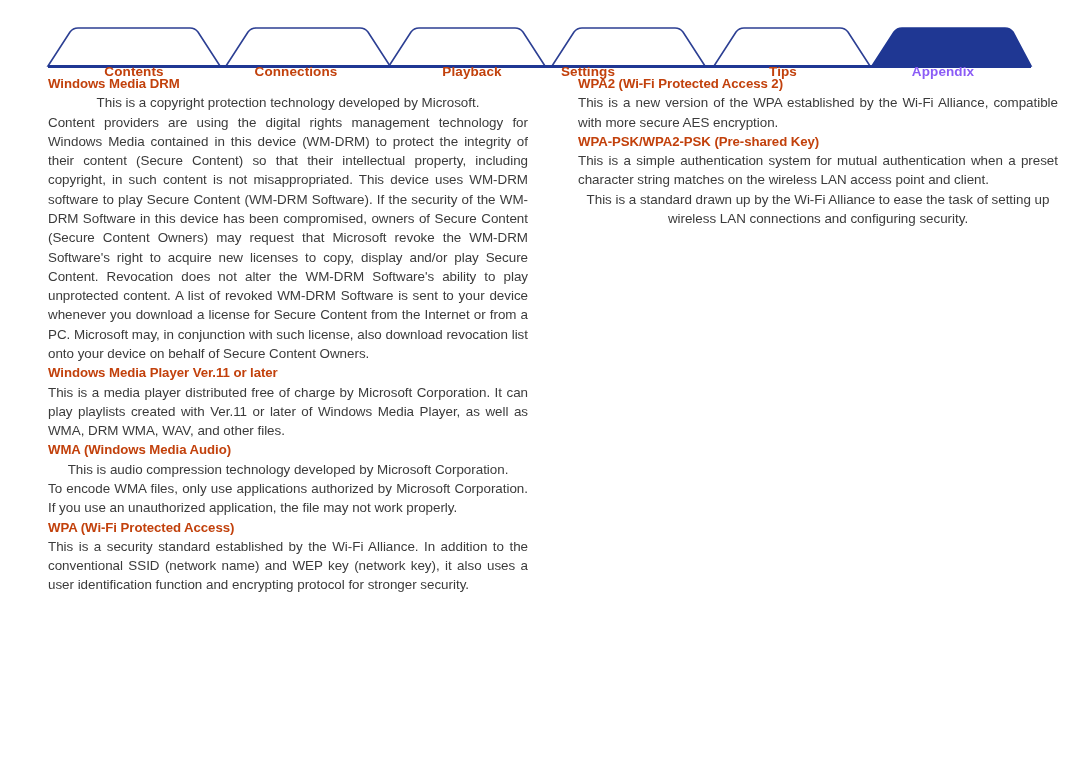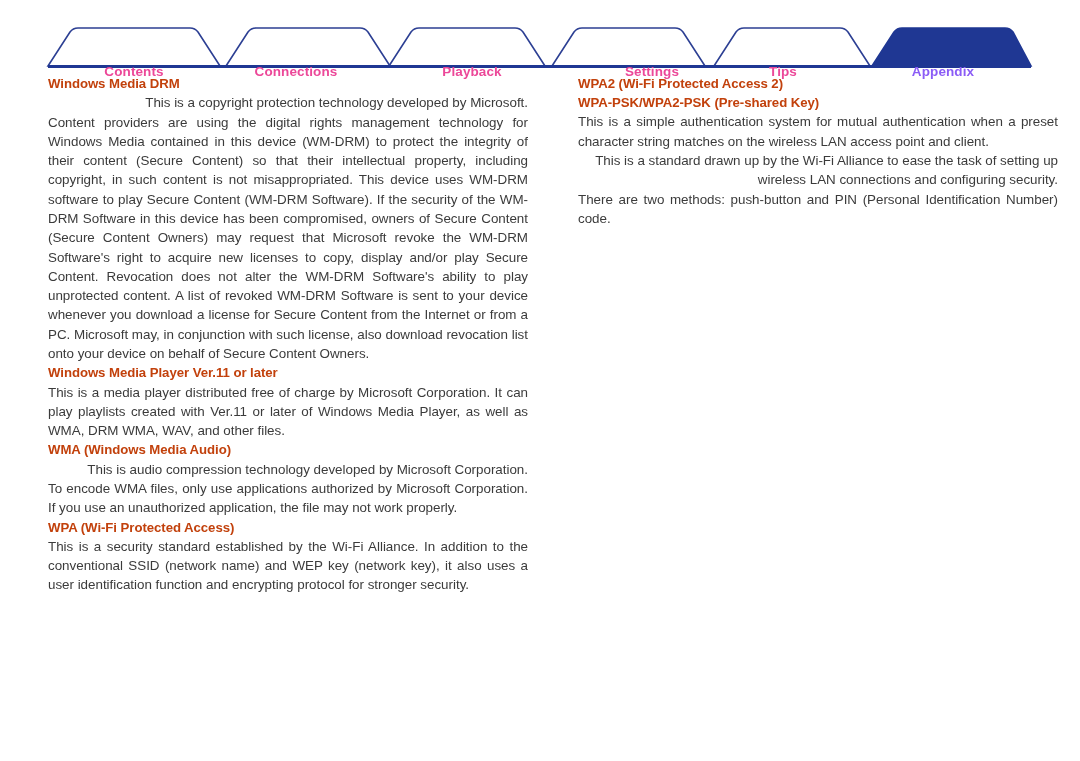--- a/index.html
+++ b/index.html
@@ -25,21 +25,21 @@
     height: 44px;
   }
   #tabbar svg {
     display: block;
   }
   .tab-label {
     position: absolute;
     top: 40px;
     font-size: 13.5px;
     font-weight: bold;
-    color: #ec4899;
+    color: #c2410c;
     letter-spacing: 0.1px;
     white-space: nowrap;
     transform: translate(-50%, 0);
   }
   .tab-label.active {
     color: #8b5cf6;
   }
 
   
   #content {
@@ -69,21 +69,21 @@
   p.body {
     margin: 0;
     padding: 0;
     font-size: 13.4px;
     line-height: 19.3px;
     color: #3b3b3b;
     text-align: justify;
     text-justify: inter-word;
     letter-spacing: -0.02px;
   }
-  p.body.nojust { text-align: right; }
+  p.body.nojust { text-align: center; }
   sup.reg {
     font-size: 8px;
     vertical-align: super;
     line-height: 0;
   }
 
   
   #footer {
     position: absolute;
     left: 0;
@@ -107,21 +107,21 @@
     </g>
 
     <path d="M 872 42 L 894 8 Q 897 4 902 4 L 1005 4 Q 1010 4 1013 8 L 1031 42 Z" fill="#1f3793" stroke="#1f3793" stroke-width="1.6"></path>
 
     <rect x="48" y="41" width="983" height="4" fill="#1f3793"></rect>
   </svg>
 
   <div class="tab-label" style="left:134px">Contents</div>
   <div class="tab-label" style="left:296px">Connections</div>
   <div class="tab-label" style="left:472px">Playback</div>
-  <div class="tab-label" style="left:652px">Settings</div>
+  <div class="tab-label" style="left:588px">Settings</div>
   <div class="tab-label" style="left:783px">Tips</div>
   <div class="tab-label active" style="left:943px">Appendix</div>
 </div>
 
 <div id="content">
 
   <div class="col col-left">
 
     <h3 class="sec">Windows Media DRM</h3>
     <p class="body nojust">This is a copyright protection technology developed by Microsoft.</p>
@@ -134,26 +134,26 @@
     <p class="body nojust">This is audio compression technology developed by Microsoft Corporation.</p>
     <p class="body">To encode WMA files, only use applications authorized by Microsoft Corporation. If you use an unauthorized application, the file may not work properly.</p>
 
     <h3 class="sec">WPA (Wi-Fi Protected Access)</h3>
     <p class="body">This is a security standard established by the Wi-Fi Alliance. In addition to the conventional SSID (network name) and WEP key (network key), it also uses a user identification function and encrypting protocol for stronger security.</p>
   </div>
 
   <div class="col col-right">
 
     <h3 class="sec">WPA2 (Wi-Fi Protected Access 2)</h3>
+    <p class="body">This is a new version of the WPA established by the Wi-Fi Alliance, compatible with more secure AES encryption.</p>
 
     <h3 class="sec">WPA-PSK/WPA2-PSK (Pre-shared Key)</h3>
     <p class="body">This is a simple authentication system for mutual authentication when a preset character string matches on the wireless LAN access point and client.</p>
 
     <p class="body nojust">This is a standard drawn up by the Wi-Fi Alliance to ease the task of setting up wireless LAN connections and configuring security.</p>
-    <p class="body">There are two methods: push-button and PIN (Personal Identification Number) code.</p>
   </div>
 </div>
 
 <div id="footer">
 
   
   
   
 
   

